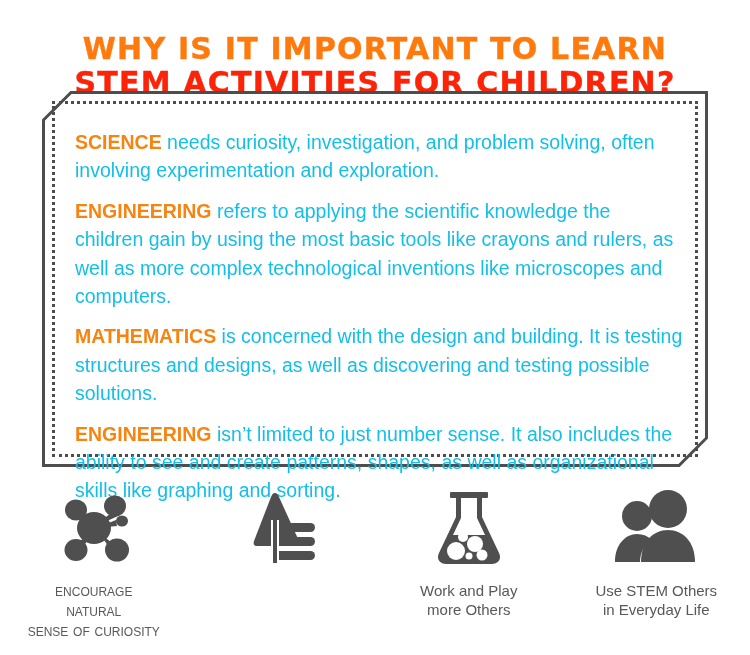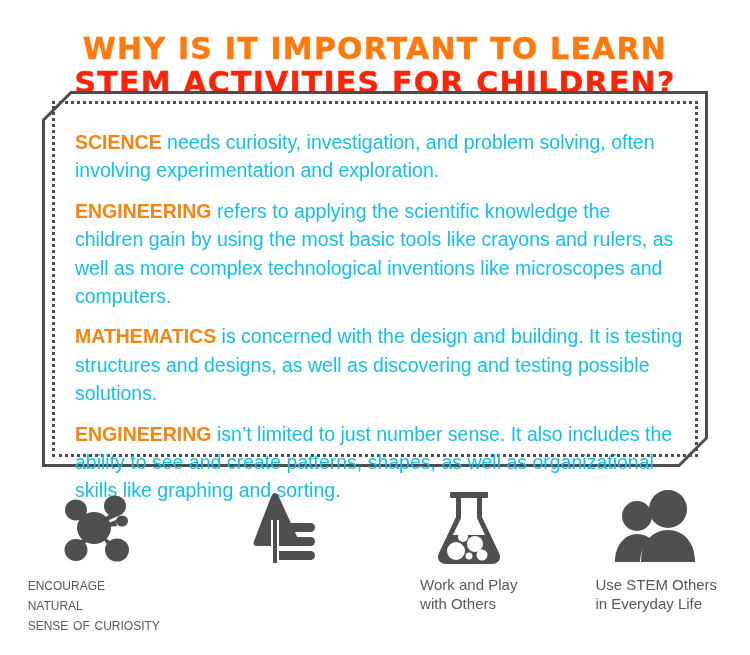--- a/index.html
+++ b/index.html
@@ -94,21 +94,22 @@
     align-items: center;
   }
   .icon-art {
     height: 82px;
     display: flex;
     align-items: center;
     justify-content: center;
   }
   .icon-art svg { display: block; }
   .icon-caption {
-    margin-top: 6px;
+    margin-top: 12px;
+    text-align: center;
     font-size: 15px;
     line-height: 19px;
     color: #58585a;
     white-space: pre-line;
   }
   .icon-caption.smallcaps {
     font-variant: small-caps;
     text-transform: lowercase;
     font-size: 17px;
     line-height: 20px;
@@ -197,21 +198,21 @@
           <path d="M12 46 L54 46 L62 63 C65 69 61 73 55 73 L11 73 C5 73 1 69 4 63 Z"></path>
           <circle cx="20" cy="62" r="9" fill="#ffffff"></circle>
           <circle cx="39" cy="55" r="8" fill="#ffffff"></circle>
           <circle cx="27" cy="48" r="5" fill="#ffffff"></circle>
           <circle cx="46" cy="66" r="5.5" fill="#ffffff"></circle>
           <circle cx="33" cy="67" r="3.5" fill="#ffffff"></circle>
         </g>
       </svg>
     </div>
     <div class="icon-caption">Work and Play
-with Others</div>
+more Others</div>
   </div>
 
   <div class="icon-cell">
     <div class="icon-art">
       <svg width="86" height="76" viewBox="0 0 86 76">
         <g fill="#4f4f4f">
           <circle cx="24" cy="26" r="15"></circle>
           <path d="M2 72 C2 55 12 44 24 44 C30 44 35 46 39 50 C31 55 27 63 27 72 Z"></path>
           <circle cx="55" cy="19" r="19"></circle>
           <path d="M28 72 C28 52 40 40 55 40 C70 40 82 52 82 72 Z"></path>

